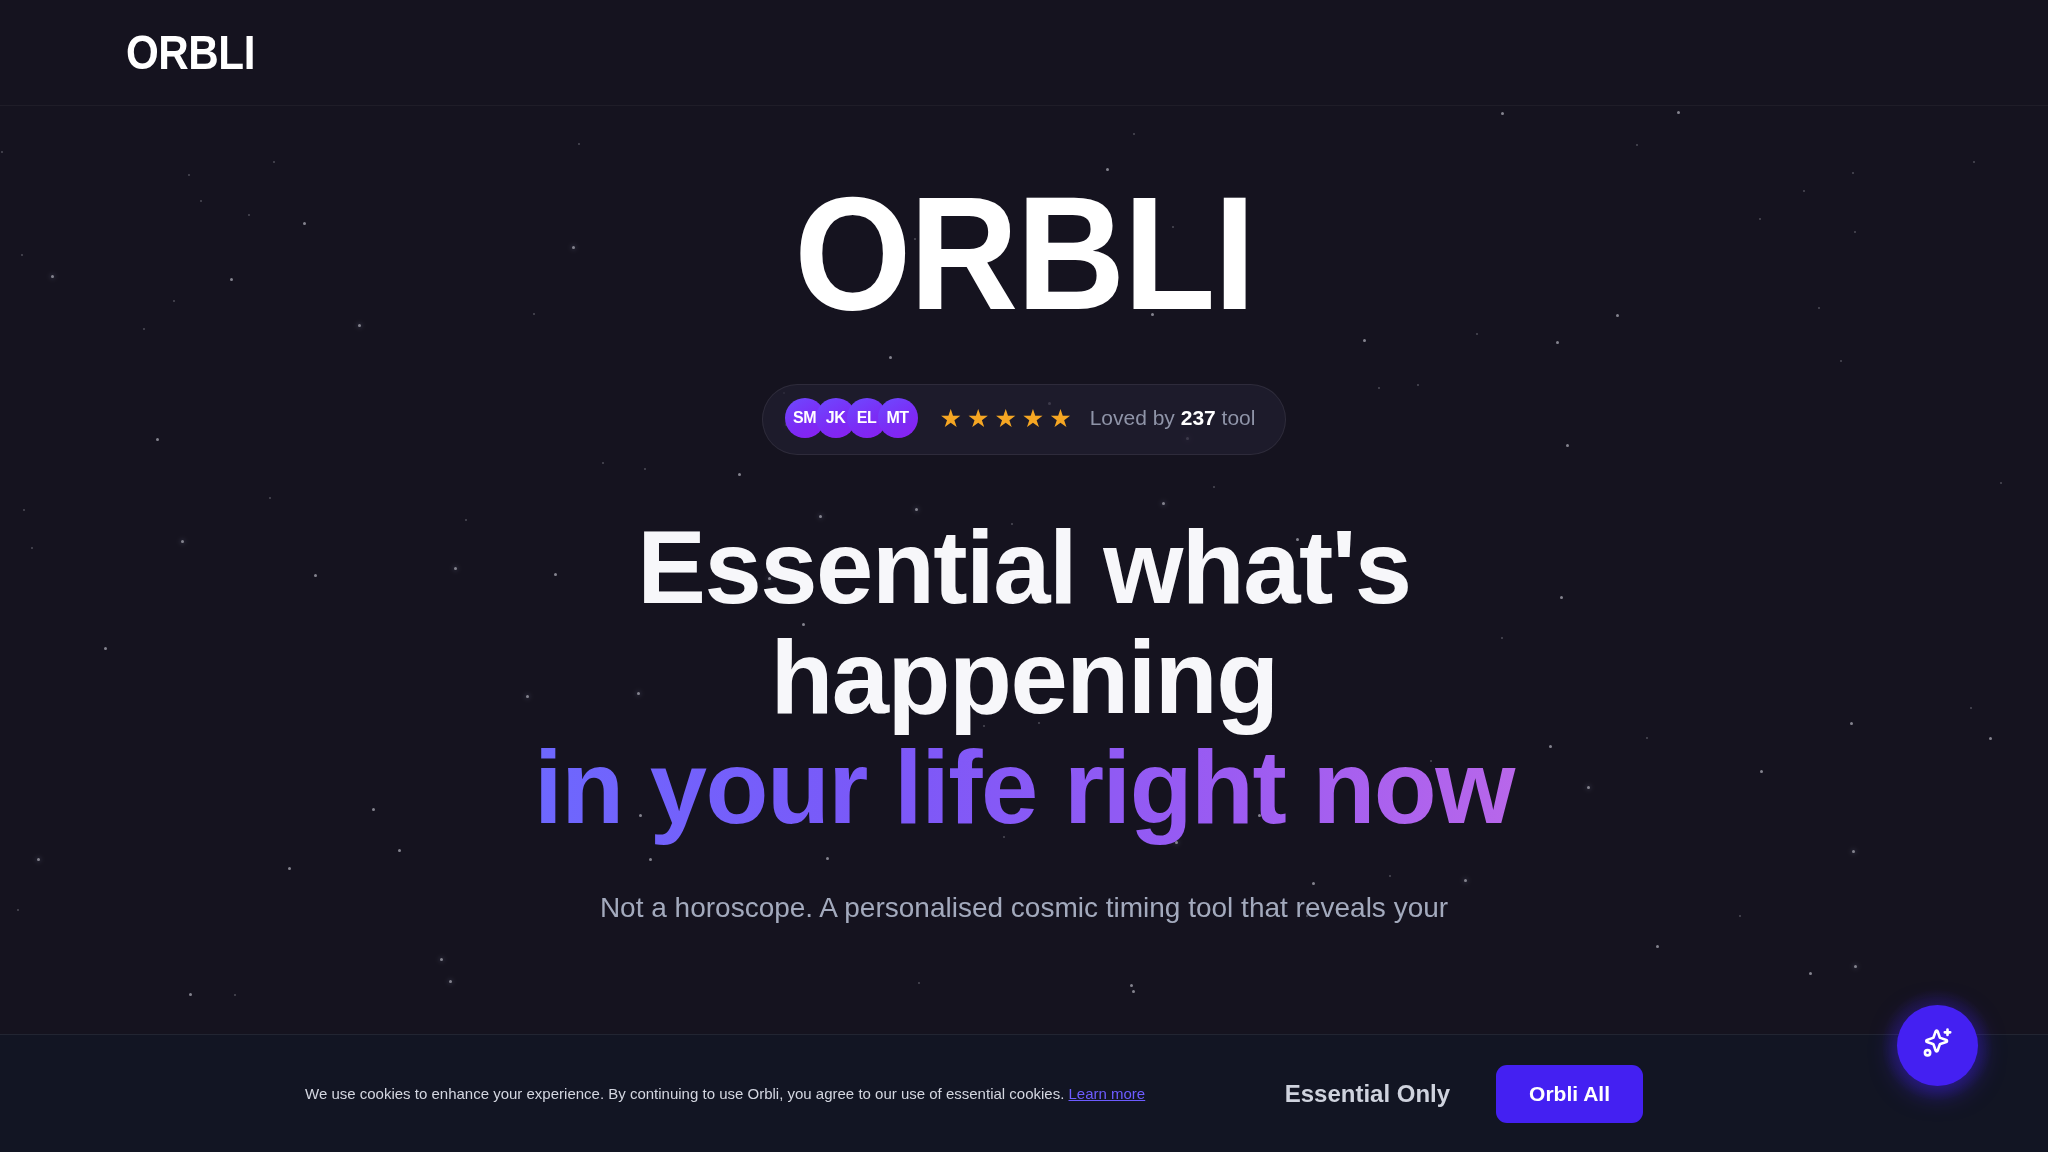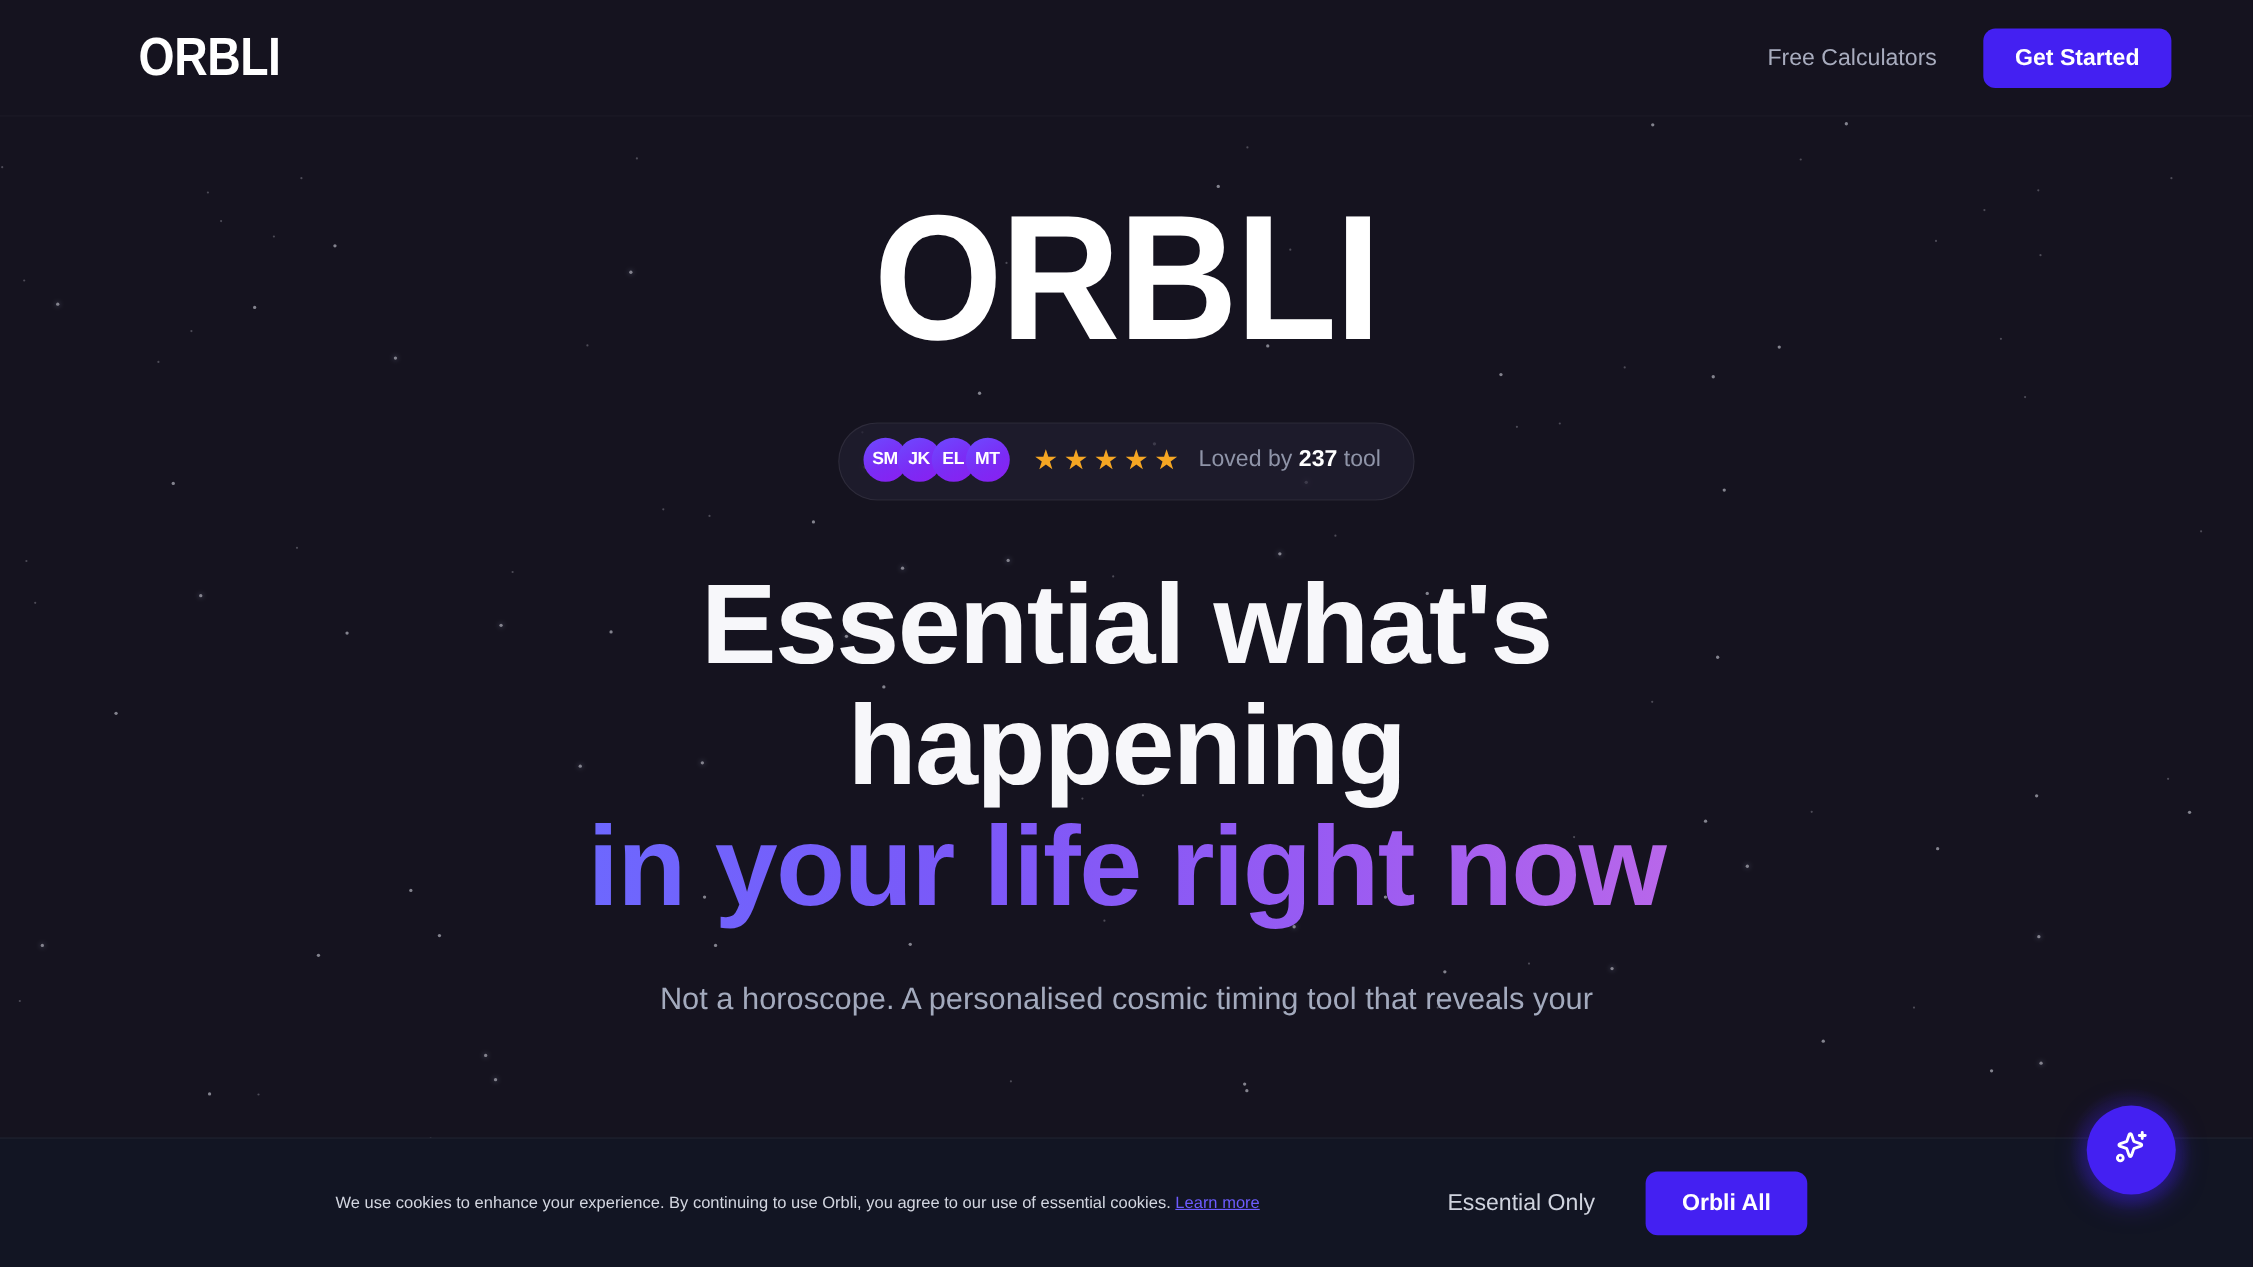--- a/index.html
+++ b/index.html
@@ -204,24 +204,25 @@
   .cookie-actions {
     display: flex;
     align-items: center;
     gap: 46px;
     margin-right: 300px;
   }
   .btn-ghost {
     background: none;
     border: none;
     color: #cfd3de;
-    font-size: 21px;
+    font-size: 24px;
     cursor: pointer;
     white-space: nowrap;
     font-family: "Liberation Sans", sans-serif;
+    font-weight: bold;
   }
   .btn-accept {
     background: #4420f2;
     color: #ffffff;
     border: none;
     border-radius: 11px;
     font-size: 21px;
     font-weight: 700;
     padding: 17px 33px;
     cursor: pointer;
@@ -382,24 +383,20 @@
       <div class="star" style="left: 826.462px; top: 856.707px;"></div>
       <div class="star dim" style="left: 1758.71px; top: 217.733px;"></div>
       <div class="star dim" style="left: 1636.08px; top: 143.883px;"></div>
       <div class="star glow" style="left: 181.062px; top: 539.763px;"></div>
       <div class="star" style="left: 1556.23px; top: 340.775px;"></div>
       <div class="star dim" style="left: 913.988px; top: 237.78px;"></div>
     </div>
 
   <div class="header">
     <div class="brand">ORBLI</div>
-    <div class="nav">
-      <a class="nav-link">Free Calculators</a>
-      <button class="btn-primary">Get Started</button>
-    </div>
   </div>
 
   <div class="hero">
 
     <div class="hero-logo">ORBLI</div>
 
     <div class="social-pill">
       <div class="avatars">
         <div class="avatar">SM</div>
         <div class="avatar">JK</div>

